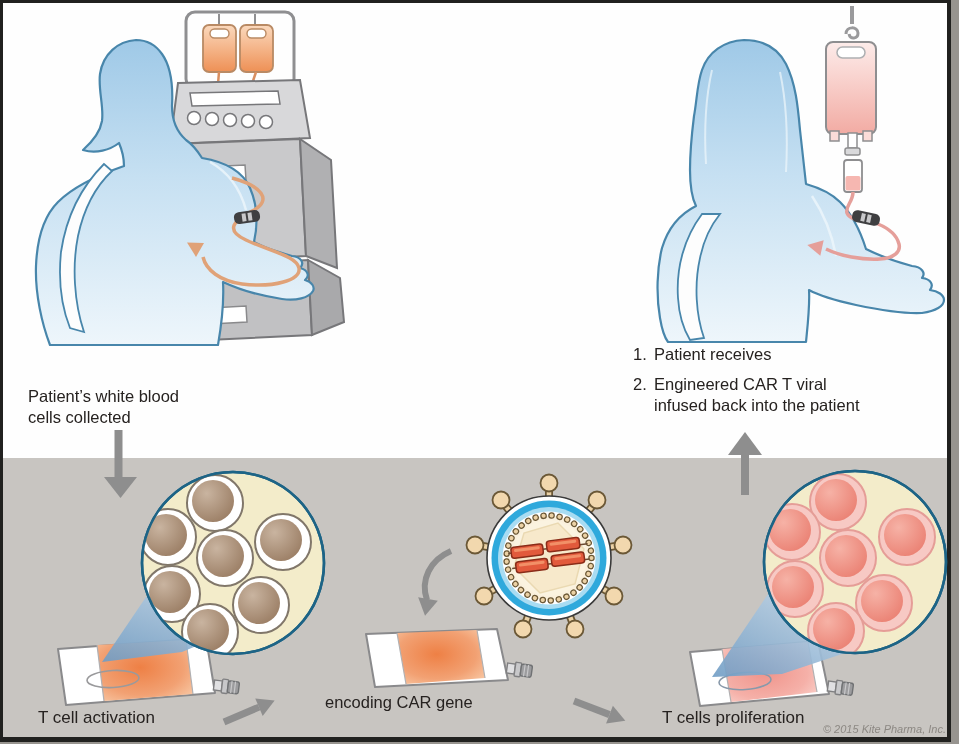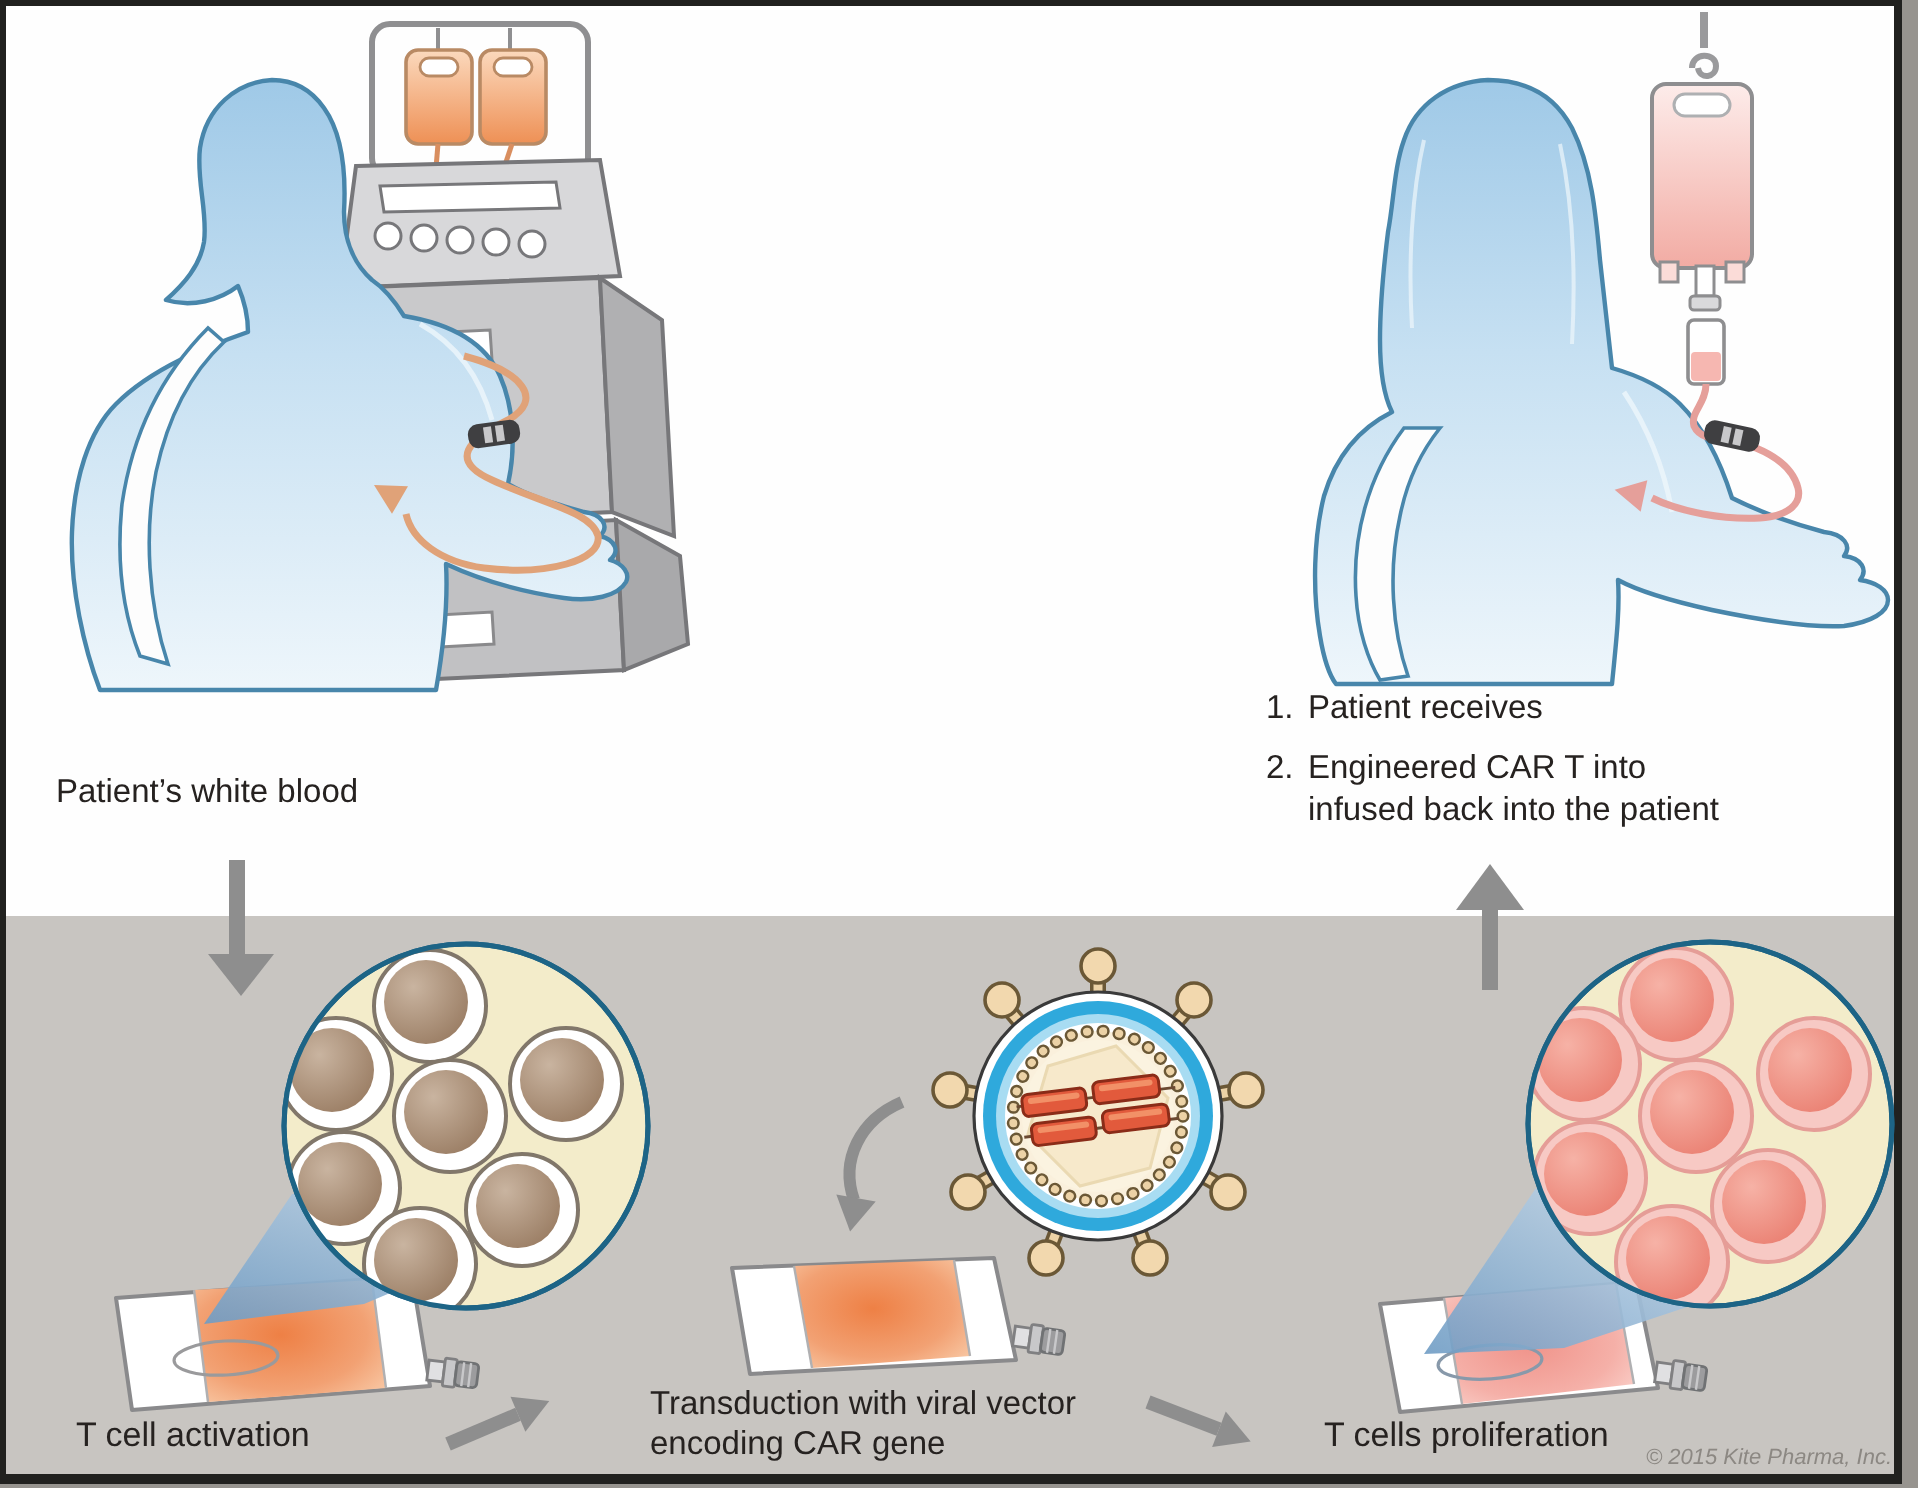--- a/index.html
+++ b/index.html
@@ -371,41 +371,41 @@
         <circle cx="836" cy="631" r="28" fill="#f7c9c4" stroke="#e59d97" stroke-width="2"></circle>
             <circle cx="834" cy="629" r="21" fill="url(#cellPinkGrad)"></circle>
       </g>
     </g>
     <circle cx="855" cy="562" r="91" fill="none" stroke="#1d6486" stroke-width="2.5"></circle>
   </g>
 </svg>
 
 <div class="label collection caption-center">
   <div>Patient’s white blood</div>
+  <div>cells collected</div>
 </div>
 
 <div class="label infusion">
   <div class="step">
     <span class="num">1.</span>
     <span>
       <span class="ln">Patient receives</span><br>
     </span>
   </div>
   <div class="step">
     <span class="num">2.</span>
     <span>
-      <span class="ln">Engineered CAR T into</span><br>
+      <span class="ln">Engineered CAR T viral</span><br>
       <span class="ln">infused back into the patient</span>
     </span>
   </div>
 </div>
 
 <div class="label activation caption-center">T cell activation</div>
 
 <div class="label transduction caption-center">
-  <div>Transduction with viral vector</div>
   <div>encoding CAR gene</div>
 </div>
 
 <div class="label proliferation caption-center">T cells proliferation</div>
 
 <div class="label copyright">© 2015 Kite Pharma, Inc.</div>
 </div>
 
 </body></html>

